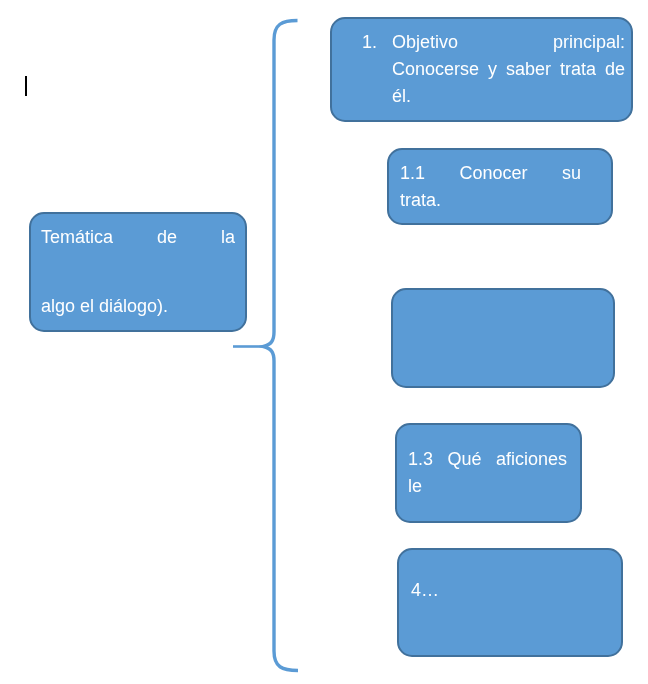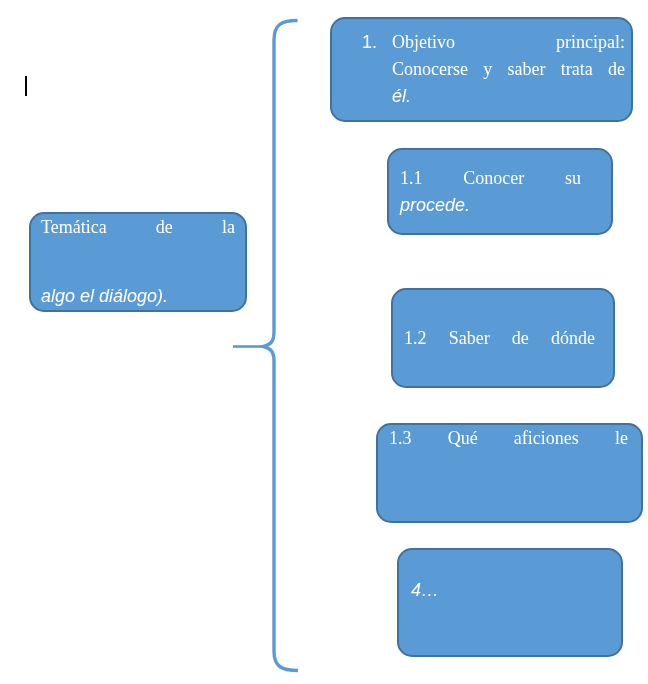--- a/index.html
+++ b/index.html
@@ -17,32 +17,32 @@
     border:2px solid #41719c;
     border-radius:15px;
     color:#ffffff;
     font-size:18px;
     line-height:27px;
     display:flex;
     flex-direction:column;
     justify-content:center;
   }
   
-  .jl{text-align:justify;text-align-last:justify;font-family:Liberation Serif, serif;}
+  .jl{text-align:justify;text-align-last:justify;}
   
-  .ll{text-align:left;font-style:italic;}
+  .ll{text-align:left;}
 
-  #topic-box{left:29px;top:212px;width:218px;height:100px;padding:0 10px;gap:42px;}
+  #topic-box{left:29px;top:212px;width:218px;height:120px;padding:0 10px;gap:42px;}
   #obj-main-box{left:330px;top:17px;width:303px;height:105px;padding:0 6px 0 30px;}
   #obj-main-box .row{display:flex;}
   #obj-main-box .marker{flex:0 0 30px;}
   #obj-main-box .content{flex:1;min-width:0;}
-  #obj-11-box{left:387px;top:148px;width:226px;height:87px;padding:0 30px 0 11px;}
+  #obj-11-box{left:387px;top:148px;width:226px;height:77px;padding:0 30px 0 11px;}
   #obj-12-box{left:391px;top:288px;width:224px;height:100px;padding:0 18px 0 11px;}
-  #obj-13-box{left:376px;top:423px;width:267px;height:100px;padding:0 13px 0 11px;justify-content:space-between;}
+  #obj-13-box{left:395px;top:423px;width:187px;height:100px;padding:0 13px 0 11px;}
   #obj-4-box{left:397px;top:548px;width:226px;height:109px;padding:0 13px 0 12px;}
   #obj-4-box .ll{transform:translateY(-12px);}
 
   #caret{
     position:absolute;left:25px;top:76px;
     width:2px;height:20px;background:#000;
   }
   #shapes{position:absolute;left:0;top:0;width:648px;height:684px;pointer-events:none;}
 </style>
 </head>
@@ -74,25 +74,24 @@
       <div class="content">
         <div class="jl">Objetivo principal:</div>
         <div class="jl">Conocerse y saber trata de</div>
         <div class="ll">él.</div>
       </div>
     </div>
   </div>
 
   <div class="box" id="obj-11-box">
     <div class="jl">1.1 Conocer su</div>
-    <div class="ll">procede.</div>
+    <div class="ll">trata.</div>
   </div>
 
   <div class="box" id="obj-12-box">
-    <div class="jl">1.2 Saber de dónde</div>
   </div>
 
   <div class="box" id="obj-13-box">
     <div class="jl">1.3 Qué aficiones le</div>
   </div>
 
   <div class="box" id="obj-4-box">
     <div class="ll">4…</div>
   </div>
 

